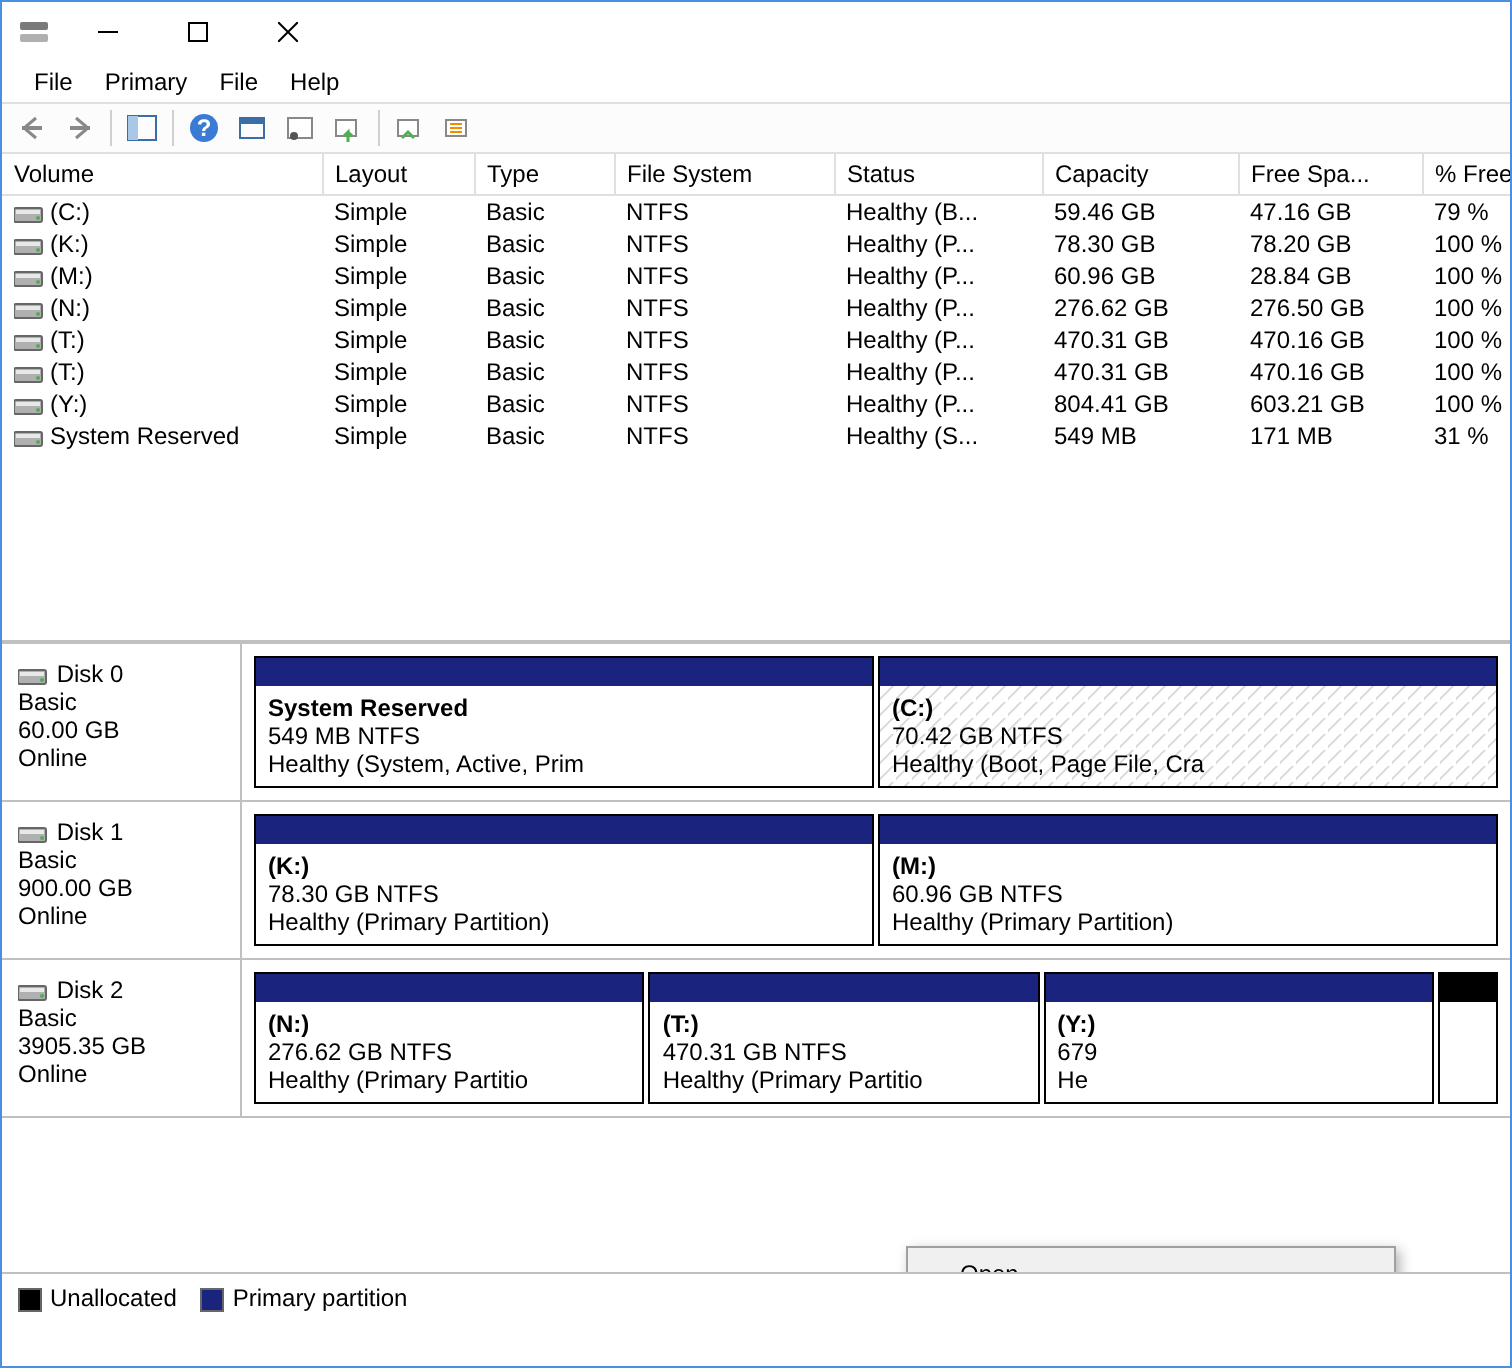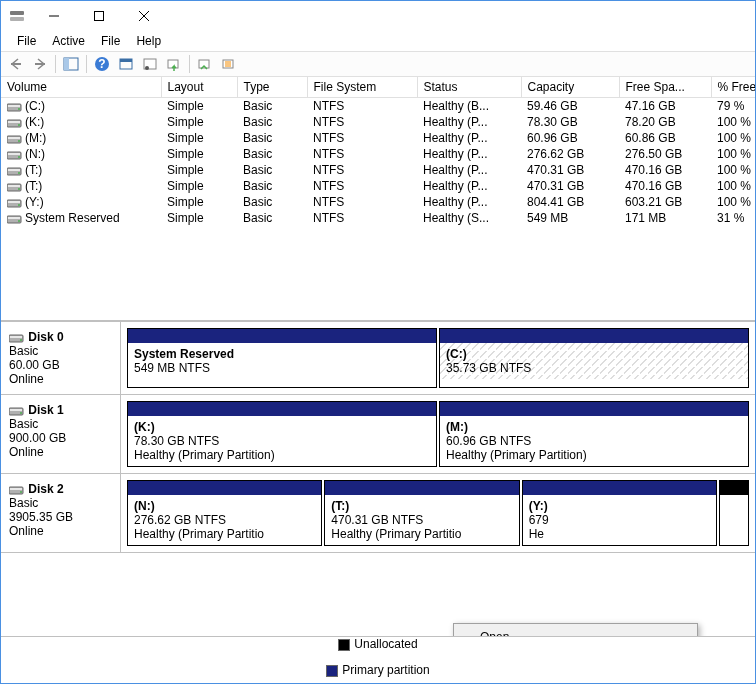--- a/index.html
+++ b/index.html
@@ -18,32 +18,32 @@
   table.vol { width: 100%; border-collapse: collapse; table-layout: fixed; }
   table.vol th { text-align: left; font-weight: normal; padding: 3px 6px; border-right: 1px solid #e0e0e0; border-bottom: 1px solid #e0e0e0; background: #fff; position: sticky; top: 0; white-space: nowrap; overflow: hidden; }
   table.vol td { padding: 1px 6px; white-space: nowrap; overflow: hidden; text-overflow: ellipsis; }
   .vol-icon { display: inline-block; width: 16px; height: 12px; vertical-align: middle; margin-right: 2px; }
 
   .graphical { position: relative; height: 316px; overflow-y: scroll; overflow-x: hidden; border-bottom: 1px solid #c0c0c0; }
   .disk-row { display: flex; border-bottom: 1px solid #c0c0c0; }
   .disk-row:first-child { border-top: 1px solid #c0c0c0; }
   .disk-label { width: 120px; padding: 8px 8px; border-right: 1px solid #c0c0c0; }
   .disk-label .disk-icon { display: inline-block; width: 16px; height: 12px; vertical-align: middle; }
-  .disk-label .dn { font-weight: bold; }
+  .disk-label .dn { font-weight: normal; }
   .disk-parts { flex: 1; padding: 6px 6px 6px 6px; display: flex; gap: 2px; }
   .part { flex: 1; border: 1px solid #000; display: flex; flex-direction: column; min-width: 0; }
   .part-bar { height: 14px; background: #1a237e; }
   .part.hatched .part-bar { background: #1a237e; }
   .part.hatched .part-body { background: linear-gradient(135deg, #fff 0 4px, #ddd 4px 5px, #fff 5px 9px); background-size: 8px 8px; }
   .part.black .part-bar { background: #000; }
   .part-body { padding: 4px 6px; white-space: nowrap; overflow: hidden; }
   .part-body .pn { font-weight: bold; }
   .small-part { flex: 0 0 30px; }
 
-  .legend { height: 24px; display: flex; align-items: center; gap: 12px; padding: 0 8px; flex-direction: column; }
+  .legend { height: 24px; display: flex; align-items: center; gap: 12px; padding: 0 8px; }
   .legend .sw { display: inline-block; width: 12px; height: 12px; vertical-align: middle; margin-right: 4px; border: 1px solid #666; }
   .legend .sw.black { background: #000; }
   .legend .sw.blue { background: #1a237e; }
 
   .context-menu { position: absolute; left: 452px; top: 302px; width: 245px; background: #f0f0f0; border: 1px solid #a0a0a0; box-shadow: 2px 2px 6px rgba(0,0,0,0.3); padding: 2px; z-index: 100; }
   .cm-item { padding: 4px 24px; white-space: nowrap; }
 </style>
 </head>
 <body>
 
@@ -67,21 +67,21 @@
   <div class="win-btn">
       <svg width="10" height="10">
         <line x1="0" y1="0" x2="10" y2="10" stroke="#000"></line>
         <line x1="10" y1="0" x2="0" y2="10" stroke="#000"></line>
       </svg>
     </div>
 </div>
 
 <div class="menubar">
   <span>File</span>
-  <span>Active</span>
+  <span>Primary</span>
   <span>File</span>
   <span>Help</span>
 </div>
 
 <div class="toolbar">
   <div class="tb-btn">
       <svg width="16" height="14">
         <path d="M10 2 L4 7 L10 12" fill="none" stroke="#888" stroke-width="1.5"></path>
         <rect x="3" y="6" width="10" height="2" fill="#888"></rect>
       </svg>
@@ -202,21 +202,21 @@
           <td><span class="vol-icon"><svg width="16" height="12" viewBox="0 0 16 12">
                 <rect x="0" y="3" width="14" height="7" rx="1" fill="#b0b0b0" stroke="#666"></rect>
                 <rect x="1" y="4" width="12" height="2" fill="#e8e8e8"></rect>
                 <circle cx="12" cy="8" r="1" fill="#4caf50"></circle>
               </svg></span><span>(M:)</span></td>
           <td>Simple</td>
           <td>Basic</td>
           <td>NTFS</td>
           <td>Healthy (P...</td>
           <td>60.96 GB</td>
-          <td>60.86 GB</td>
+          <td>28.84 GB</td>
           <td>100 %</td>
           <td></td>
         </tr>
         <tr>
           <td><span class="vol-icon"><svg width="16" height="12" viewBox="0 0 16 12">
                 <rect x="0" y="3" width="14" height="7" rx="1" fill="#b0b0b0" stroke="#666"></rect>
                 <rect x="1" y="4" width="12" height="2" fill="#e8e8e8"></rect>
                 <circle cx="12" cy="8" r="1" fill="#4caf50"></circle>
               </svg></span><span>(N:)</span></td>
           <td>Simple</td>
@@ -296,25 +296,25 @@
   <div id="disks">
       <div class="disk-row">
         <div class="disk-label"><span class="disk-icon"><svg width="16" height="12" viewBox="0 0 16 12">
               <rect x="0" y="3" width="14" height="7" rx="1" fill="#b0b0b0" stroke="#666"></rect>
               <rect x="1" y="4" width="12" height="2" fill="#e8e8e8"></rect>
               <circle cx="12" cy="8" r="1" fill="#4caf50"></circle>
             </svg></span> <span class="dn">Disk 0</span><br><span>Basic</span><br><span>60.00 GB</span><br><span>Online</span></div>
         <div class="disk-parts">
           <div class="part">
             <div class="part-bar"></div>
-            <div class="part-body"><span class="pn">System Reserved</span><br><span>549 MB NTFS</span><br></div>
+            <div class="part-body"><span class="pn">System Reserved</span><br><span>549 MB NTFS</span><br><span>Healthy (System, Active, Prim</span></div>
           </div>
           <div class="part hatched">
             <div class="part-bar"></div>
-            <div class="part-body"><span class="pn">(C:)</span><br><span>35.73 GB NTFS</span><br></div>
+            <div class="part-body"><span class="pn">(C:)</span><br><span>70.42 GB NTFS</span><br><span>Healthy (Boot, Page File, Cra</span></div>
           </div>
         </div>
       </div>
       <div class="disk-row">
         <div class="disk-label"><span class="disk-icon"><svg width="16" height="12" viewBox="0 0 16 12">
               <rect x="0" y="3" width="14" height="7" rx="1" fill="#b0b0b0" stroke="#666"></rect>
               <rect x="1" y="4" width="12" height="2" fill="#e8e8e8"></rect>
               <circle cx="12" cy="8" r="1" fill="#4caf50"></circle>
             </svg></span> <span class="dn">Disk 1</span><br><span>Basic</span><br><span>900.00 GB</span><br><span>Online</span></div>
         <div class="disk-parts">

